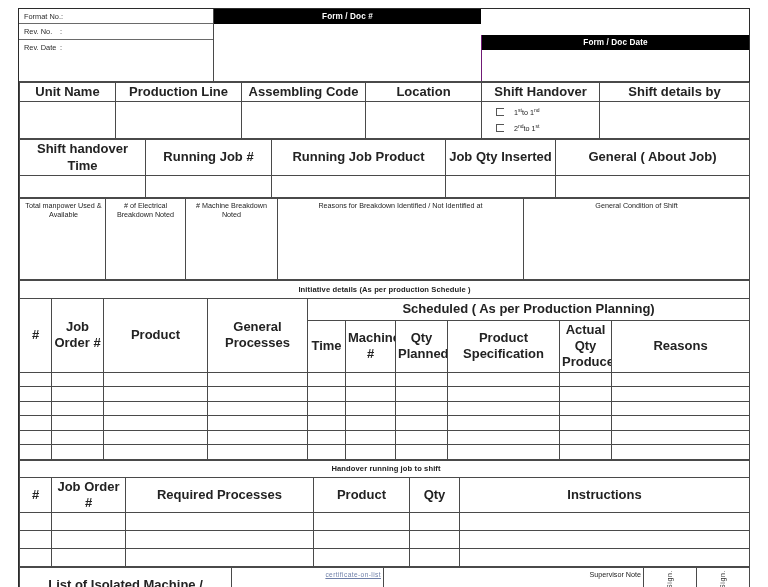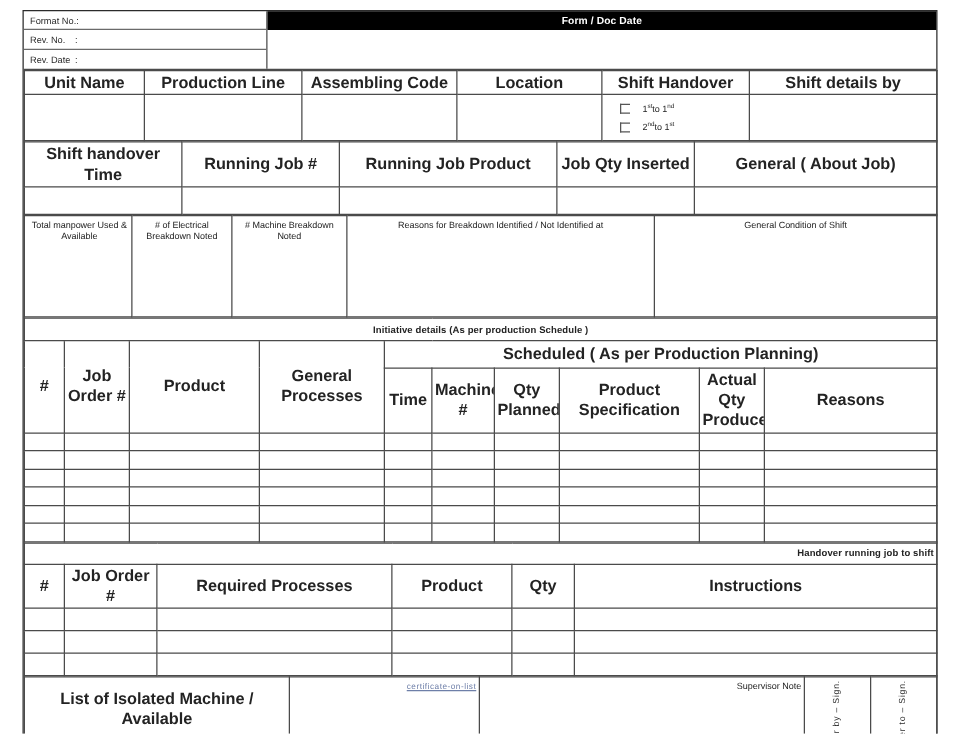--- a/index.html
+++ b/index.html
@@ -85,38 +85,38 @@
     border-bottom:1px solid #6a6a6a;
     font-size:7.4px;
     padding-left:5px;
     color:#2a2a2a;
     box-sizing:border-box;
   }
   .meta-row:last-child{border-bottom:none;}
   .meta-lbl{display:inline-block;min-width:36px;}
   .doc-cell{flex:1 1 auto;display:flex;}
   .doc-col{flex:1 1 50%;display:flex;flex-direction:column;}
-  .doc-col + .doc-col{border-left:6px solid #701a75;}
+  .doc-col + .doc-col{border-left:1px solid #701a75;margin-top:26px;}
   .doc-head{
     background:#000;color:#fff;
     font-size:8.2px;font-weight:bold;
     text-align:center;
     height:15px;line-height:15px;
     letter-spacing:.1px;
   }
   .doc-body{flex:1 1 auto;min-height:31px;}
 
   
   .hdr{font-size:13px;color:#232323;font-weight:bold;}
   .blank-r{height:34px;}
   .sect-title{
     font-size:7.6px;font-weight:bold;text-align:center;letter-spacing:.1px;
   }
   .sect-left{
-    font-size:7.6px;font-weight:bold;text-align:right;padding-left:5px;letter-spacing:.1px;
+    font-size:7.6px;font-weight:bold;text-align:center;padding-left:5px;letter-spacing:.1px;
   }
 
   
   .sh-opts{
     display:flex;flex-direction:column;gap:6px;
     align-items:flex-start;
     padding:4px 0 4px 14px;
   }
   .sh-opt{display:flex;align-items:center;gap:10px;font-size:7.2px;}
   .sh-box{
@@ -174,20 +174,24 @@
         </div>
         <div class="meta-row">
           <span class="meta-lbl">Rev. Date</span>
           <span>:</span>
           <span></span>
         </div>
       </div>
 
       <div class="doc-cell">
         <div class="doc-col">
+          <div class="doc-head">Form / Doc #</div>
+          <div class="doc-body"></div>
+        </div>
+        <div class="doc-col">
           <div class="doc-head">Form / Doc Date</div>
           <div class="doc-body"></div>
         </div>
       </div>
     </div>
 
     <table>
       <colgroup>
         <col style="width:96px">
           <col style="width:126px">

